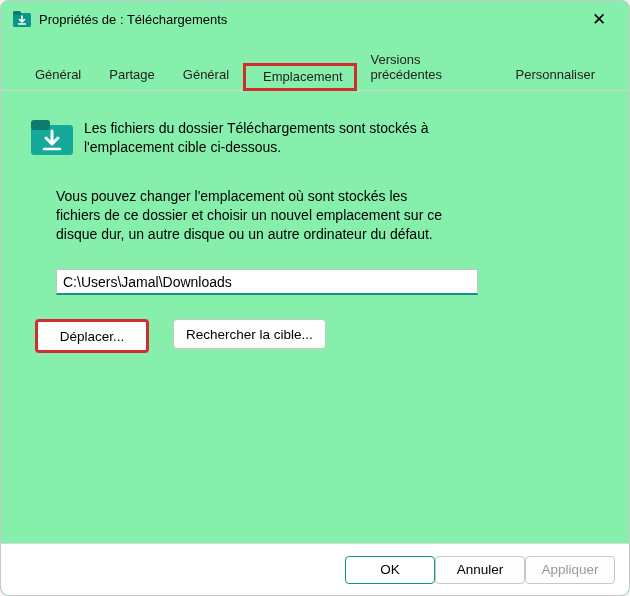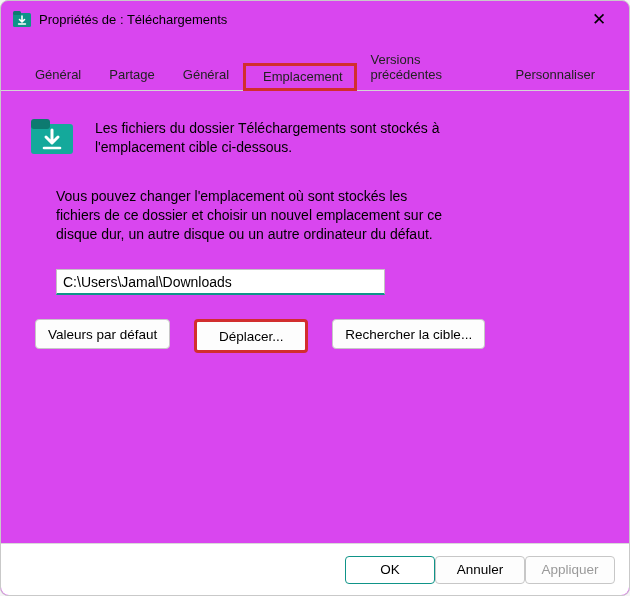--- a/index.html
+++ b/index.html
@@ -9,21 +9,21 @@
     height: 596px;
     font-family: "Segoe UI", Tahoma, sans-serif;
     font-size: 13px;
     color: #000;
     background: #f5f5f5;
     overflow: hidden;
   }
   .window {
     width: 630px;
     height: 596px;
-    background: #d946ef;
+    background: #86efac;
     border: 1px solid #c9c9c9;
     border-radius: 8px;
     display: flex;
     flex-direction: column;
     position: relative;
   }
   .titlebar {
     height: 36px;
     display: flex;
     align-items: center;
@@ -71,41 +71,41 @@
     border: 3px solid #d22e2e;
     padding: 3px 11px 4px 17px;
     bottom: -1px;
   }
   .content {
     flex: 1;
     padding: 24px 30px 10px 30px;
   }
   .content-row {
     display: flex;
-    gap: 22px;
-    align-items: center;
+    gap: 11px;
+    align-items: flex-end;
   }
   .folder-icon {
     width: 42px; height: 40px;
     flex-shrink: 0;
   }
   .main-desc, .sub-desc {
     font-size: 14px;
     line-height: 1.35;
     color: #000;
   }
   .sub-desc {
     margin-top: 30px;
     margin-left: 25px;
     max-width: 390px;
   }
   .main-desc { max-width: 360px; margin-top: 4px;}
   .path-field {
     margin: 26px 0 0 25px;
-    width: 329px;
+    width: 422px;
     height: 26px;
     padding: 3px 6px;
     border: 1px solid #c3c3c3;
     border-bottom: 2px solid #0f9488;
     font-size: 14px;
     font-family: inherit;
     outline: none;
     background:#fff;
   }
   .btn-row {
@@ -186,21 +186,20 @@
         </svg>
       </div>
       <div class="main-desc">Les fichiers du dossier Téléchargements sont stockés à l'emplacement cible ci-dessous.</div>
     </div>
 
     <div class="sub-desc">Vous pouvez changer l'emplacement où sont stockés les fichiers de ce dossier et choisir un nouvel emplacement sur ce disque dur, un autre disque ou un autre ordinateur du défaut.</div>
 
     <input type="text" class="path-field" value="C:\Users\Jamal\Downloads" style="">
 
     <div class="btn-row">
-      <button class="btn">Valeurs par défaut</button>
       <button class="btn highlight">Déplacer...</button>
       <button class="btn">Rechercher la cible...</button>
     </div>
   </div>
 
   <div class="footer">
     <button class="btn ok">OK</button>
     <button class="btn">Annuler</button>
     <button class="btn disabled">Appliquer</button>
   </div>

